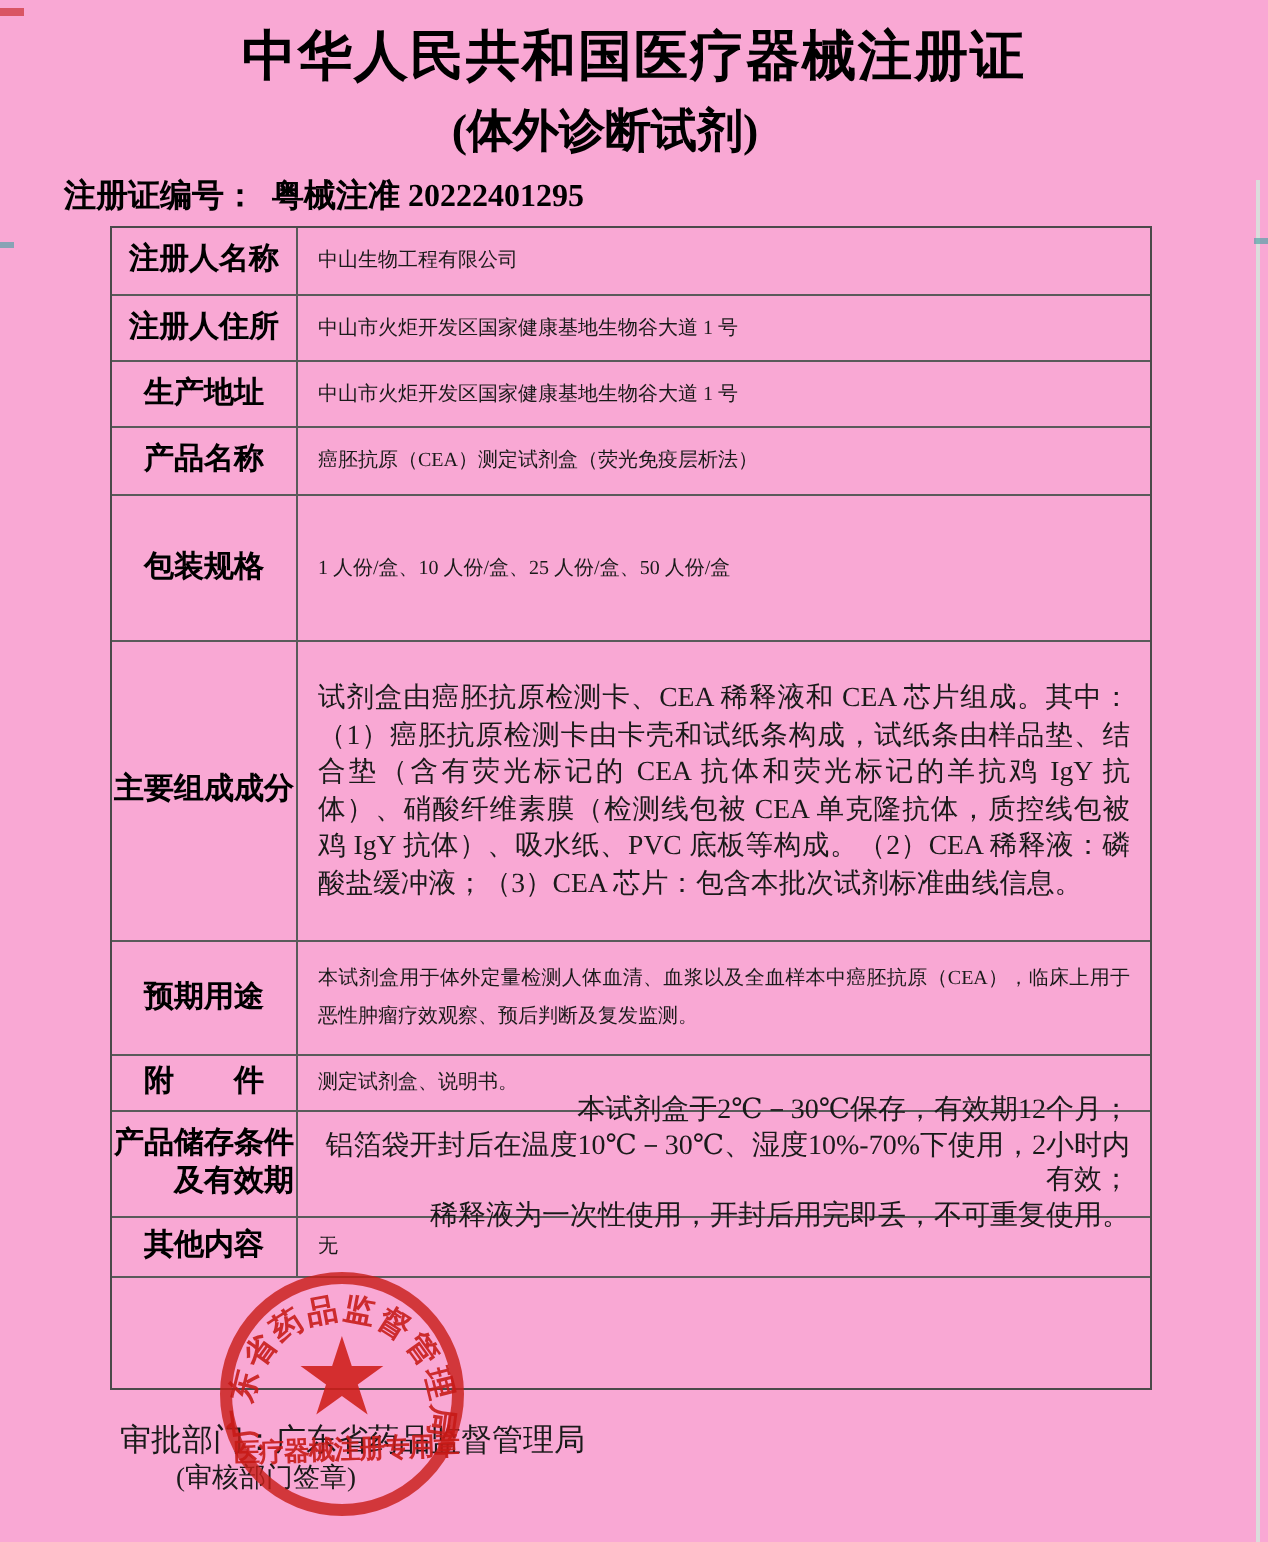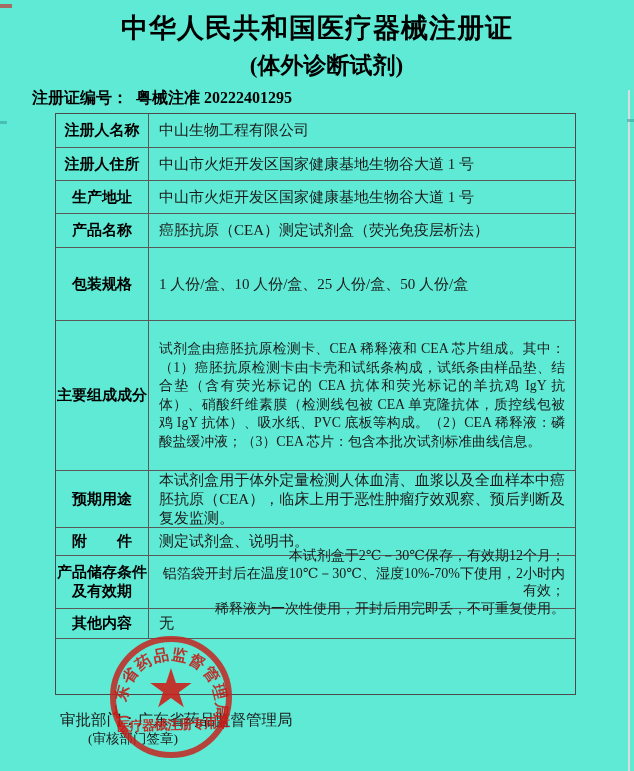--- a/index.html
+++ b/index.html
@@ -1,51 +1,51 @@
 <!DOCTYPE html>
 <html><head>
 <meta charset="utf-8">
 <style>
   html,body{margin:0;padding:0;background:#ffffff;}
   #page{
-    position:relative;width:634px;height:771px;background:#5eead4;
+    position:relative;width:634px;height:771px;background:#f9a8d4;
     font-family:"Liberation Serif","DejaVu Serif",serif;color:#1a1a1a;
     overflow:hidden;
   }
   .title{
     position:absolute;top:10px;left:0;width:634px;text-align:center;
     font-size:27px;font-weight:bold;letter-spacing:1px;color:#000;
   }
   .subtitle{
     position:absolute;top:50px;left:0;width:605px;text-align:center;
-    font-size:23px;font-weight:bold;color:#000;margin-left:24px;
+    font-size:23px;font-weight:bold;color:#000;
   }
   .regline{
     position:absolute;top:88px;left:0;width:634px;text-align:left;
     font-size:16px;font-weight:bold;color:#000;padding-left:32px;
   }
   .regline .regno{margin-left:8px;}
   
   .cert-table{
     position:absolute;left:55px;top:113px;width:521px;
     border:1.5px solid #4a4a4a;box-sizing:border-box;
     display:flex;flex-direction:column;
   }
   .row{display:flex;border-bottom:1px solid #5a5a5a;box-sizing:border-box;}
   .row:last-child{border-bottom:none;}
   .cell{box-sizing:border-box;}
   .label{
     width:93px;border-right:1px solid #5a5a5a;
-    display:flex;align-items:center;justify-content:center;text-align:center;
+    display:flex;align-items:center;justify-content:center;text-align:right;
     font-weight:bold;font-size:15px;line-height:19px;white-space:pre-line;color:#000;
     flex-shrink:0;
   }
   .value{
     flex:1;display:flex;align-items:center;
-    padding:2px 10px;font-size:15px;line-height:19px;
+    padding:2px 10px;font-size:10px;line-height:19px;
   }
   .value.small{font-size:13.8px;line-height:18.5px;text-align:justify;}
   .value.just{text-align:justify;}
   .prewrap{white-space:pre-line;text-align:right;}
   
   .approval{
     position:absolute;left:60px;top:710px;font-size:15.5px;color:#1a1a1a;
   }
   .approval-note{
     position:absolute;left:88px;top:730px;font-size:13.5px;color:#1a1a1a;

